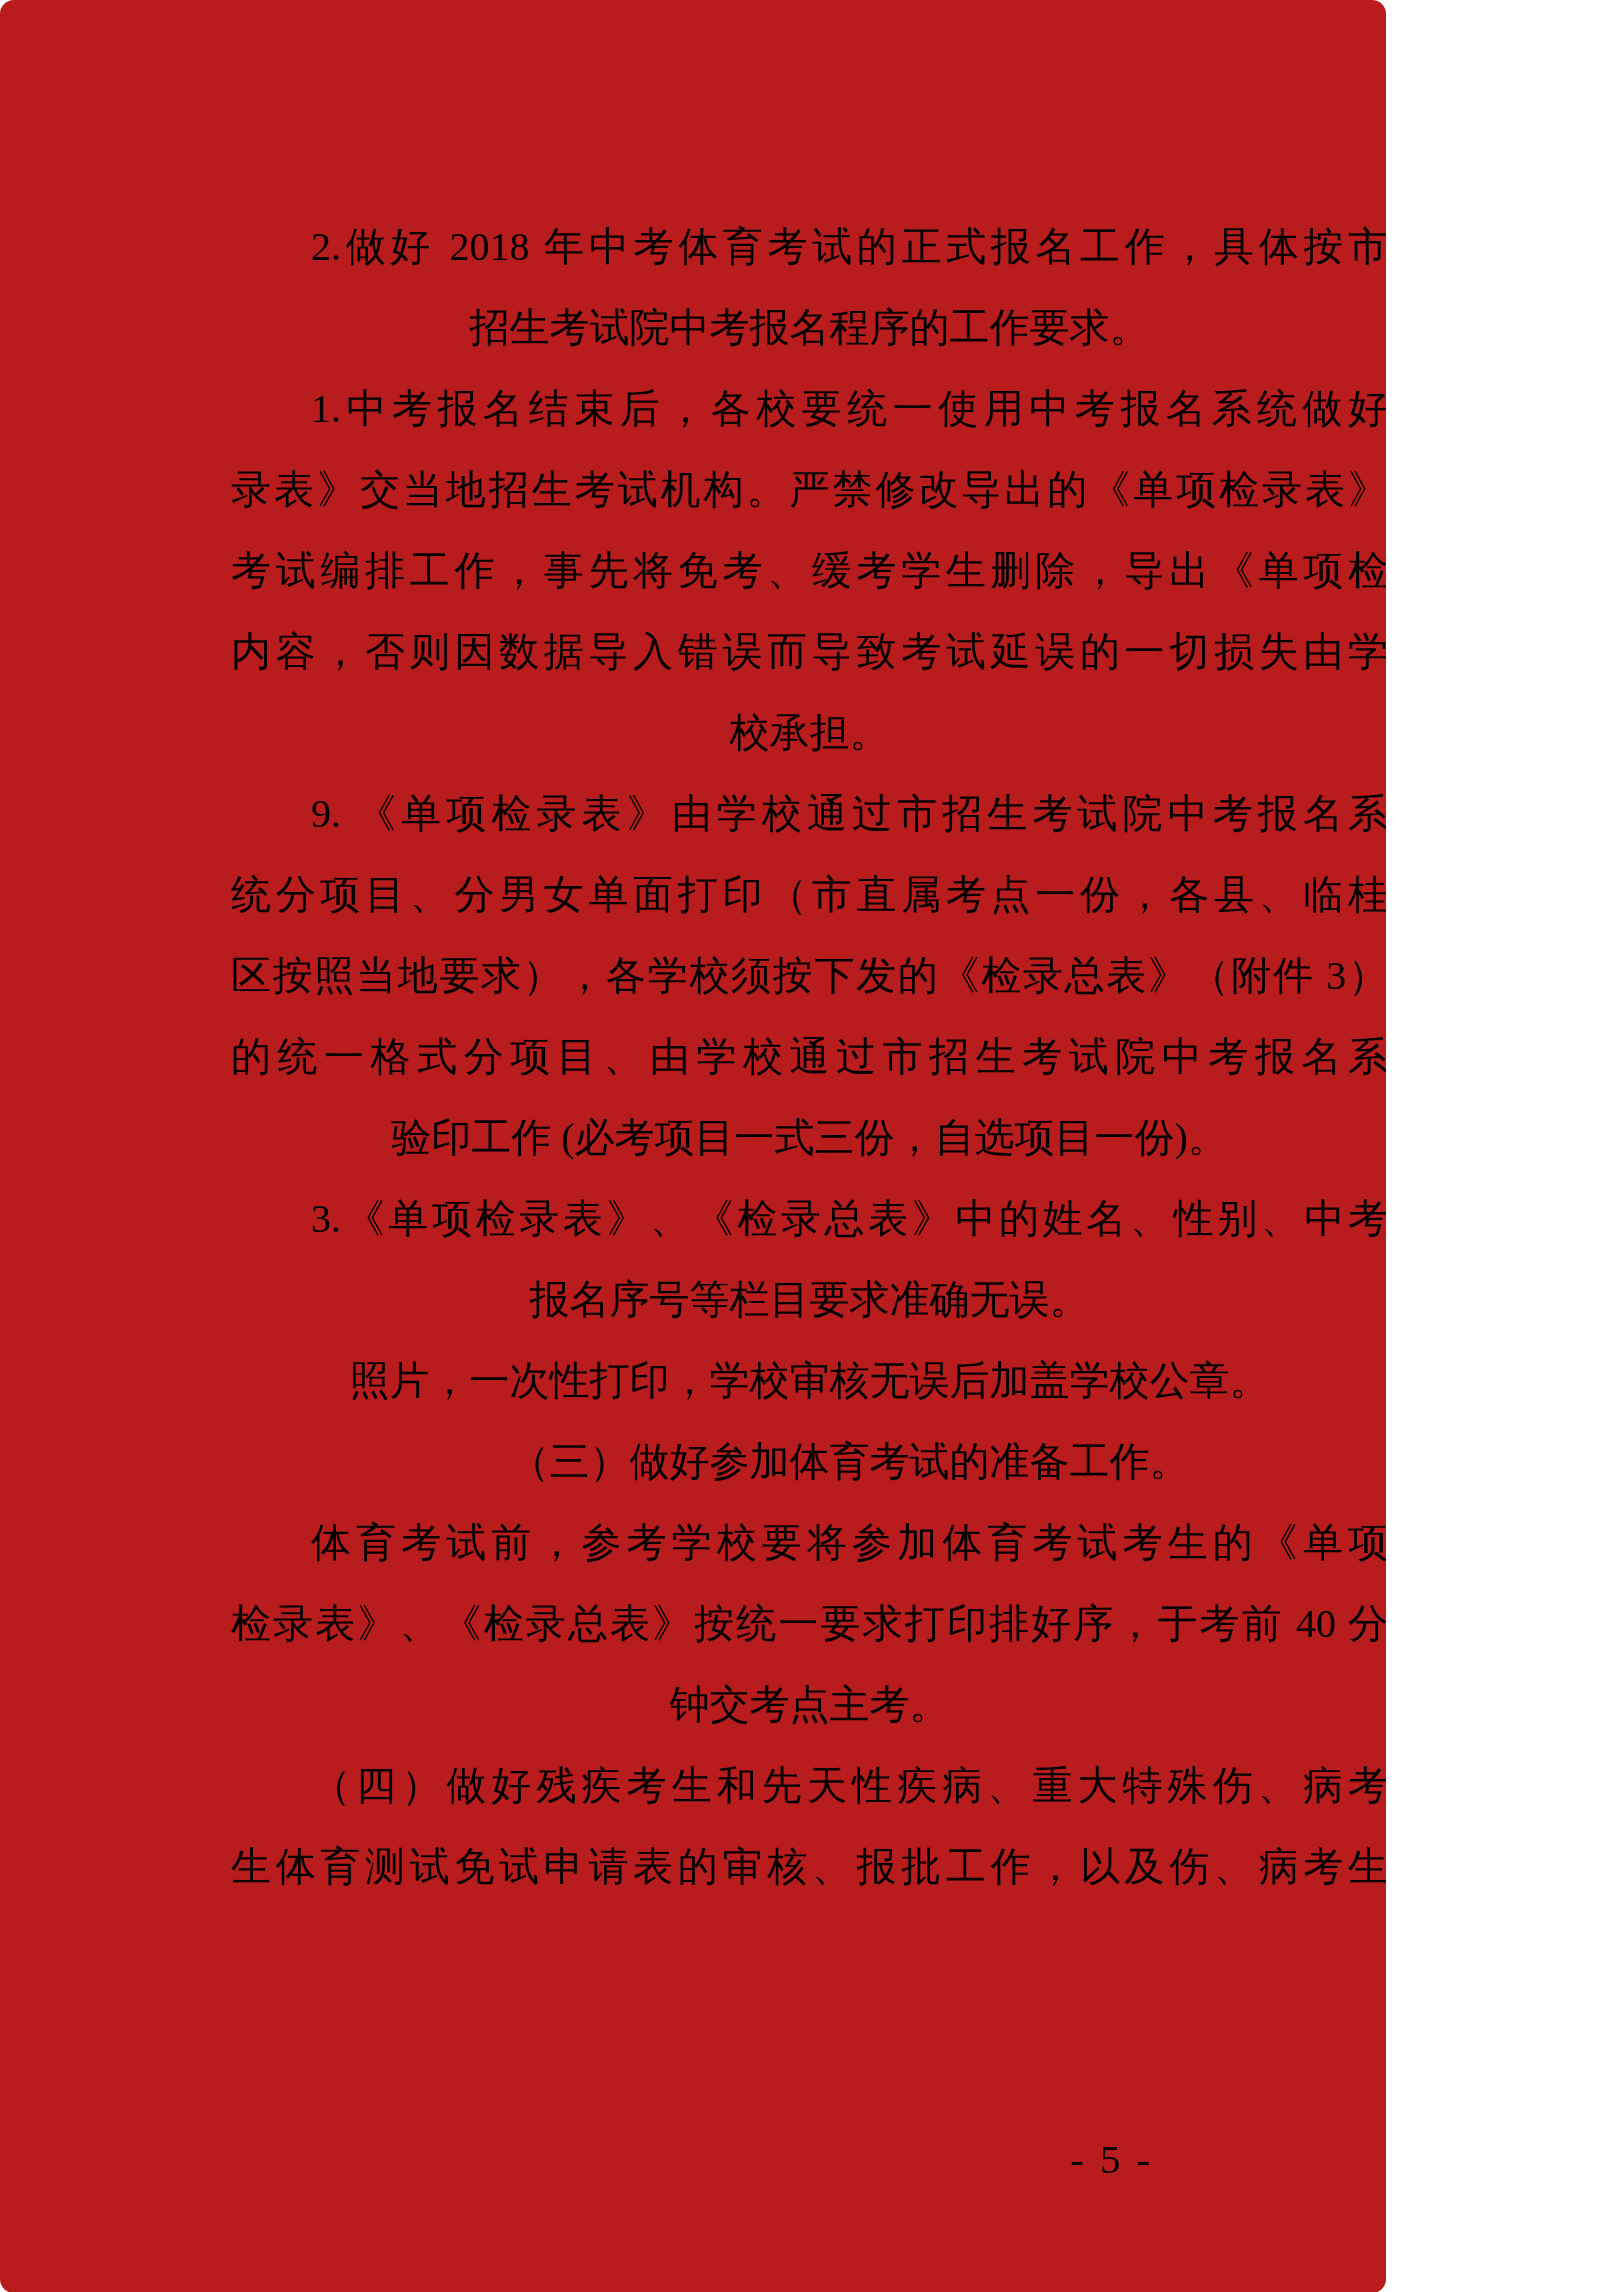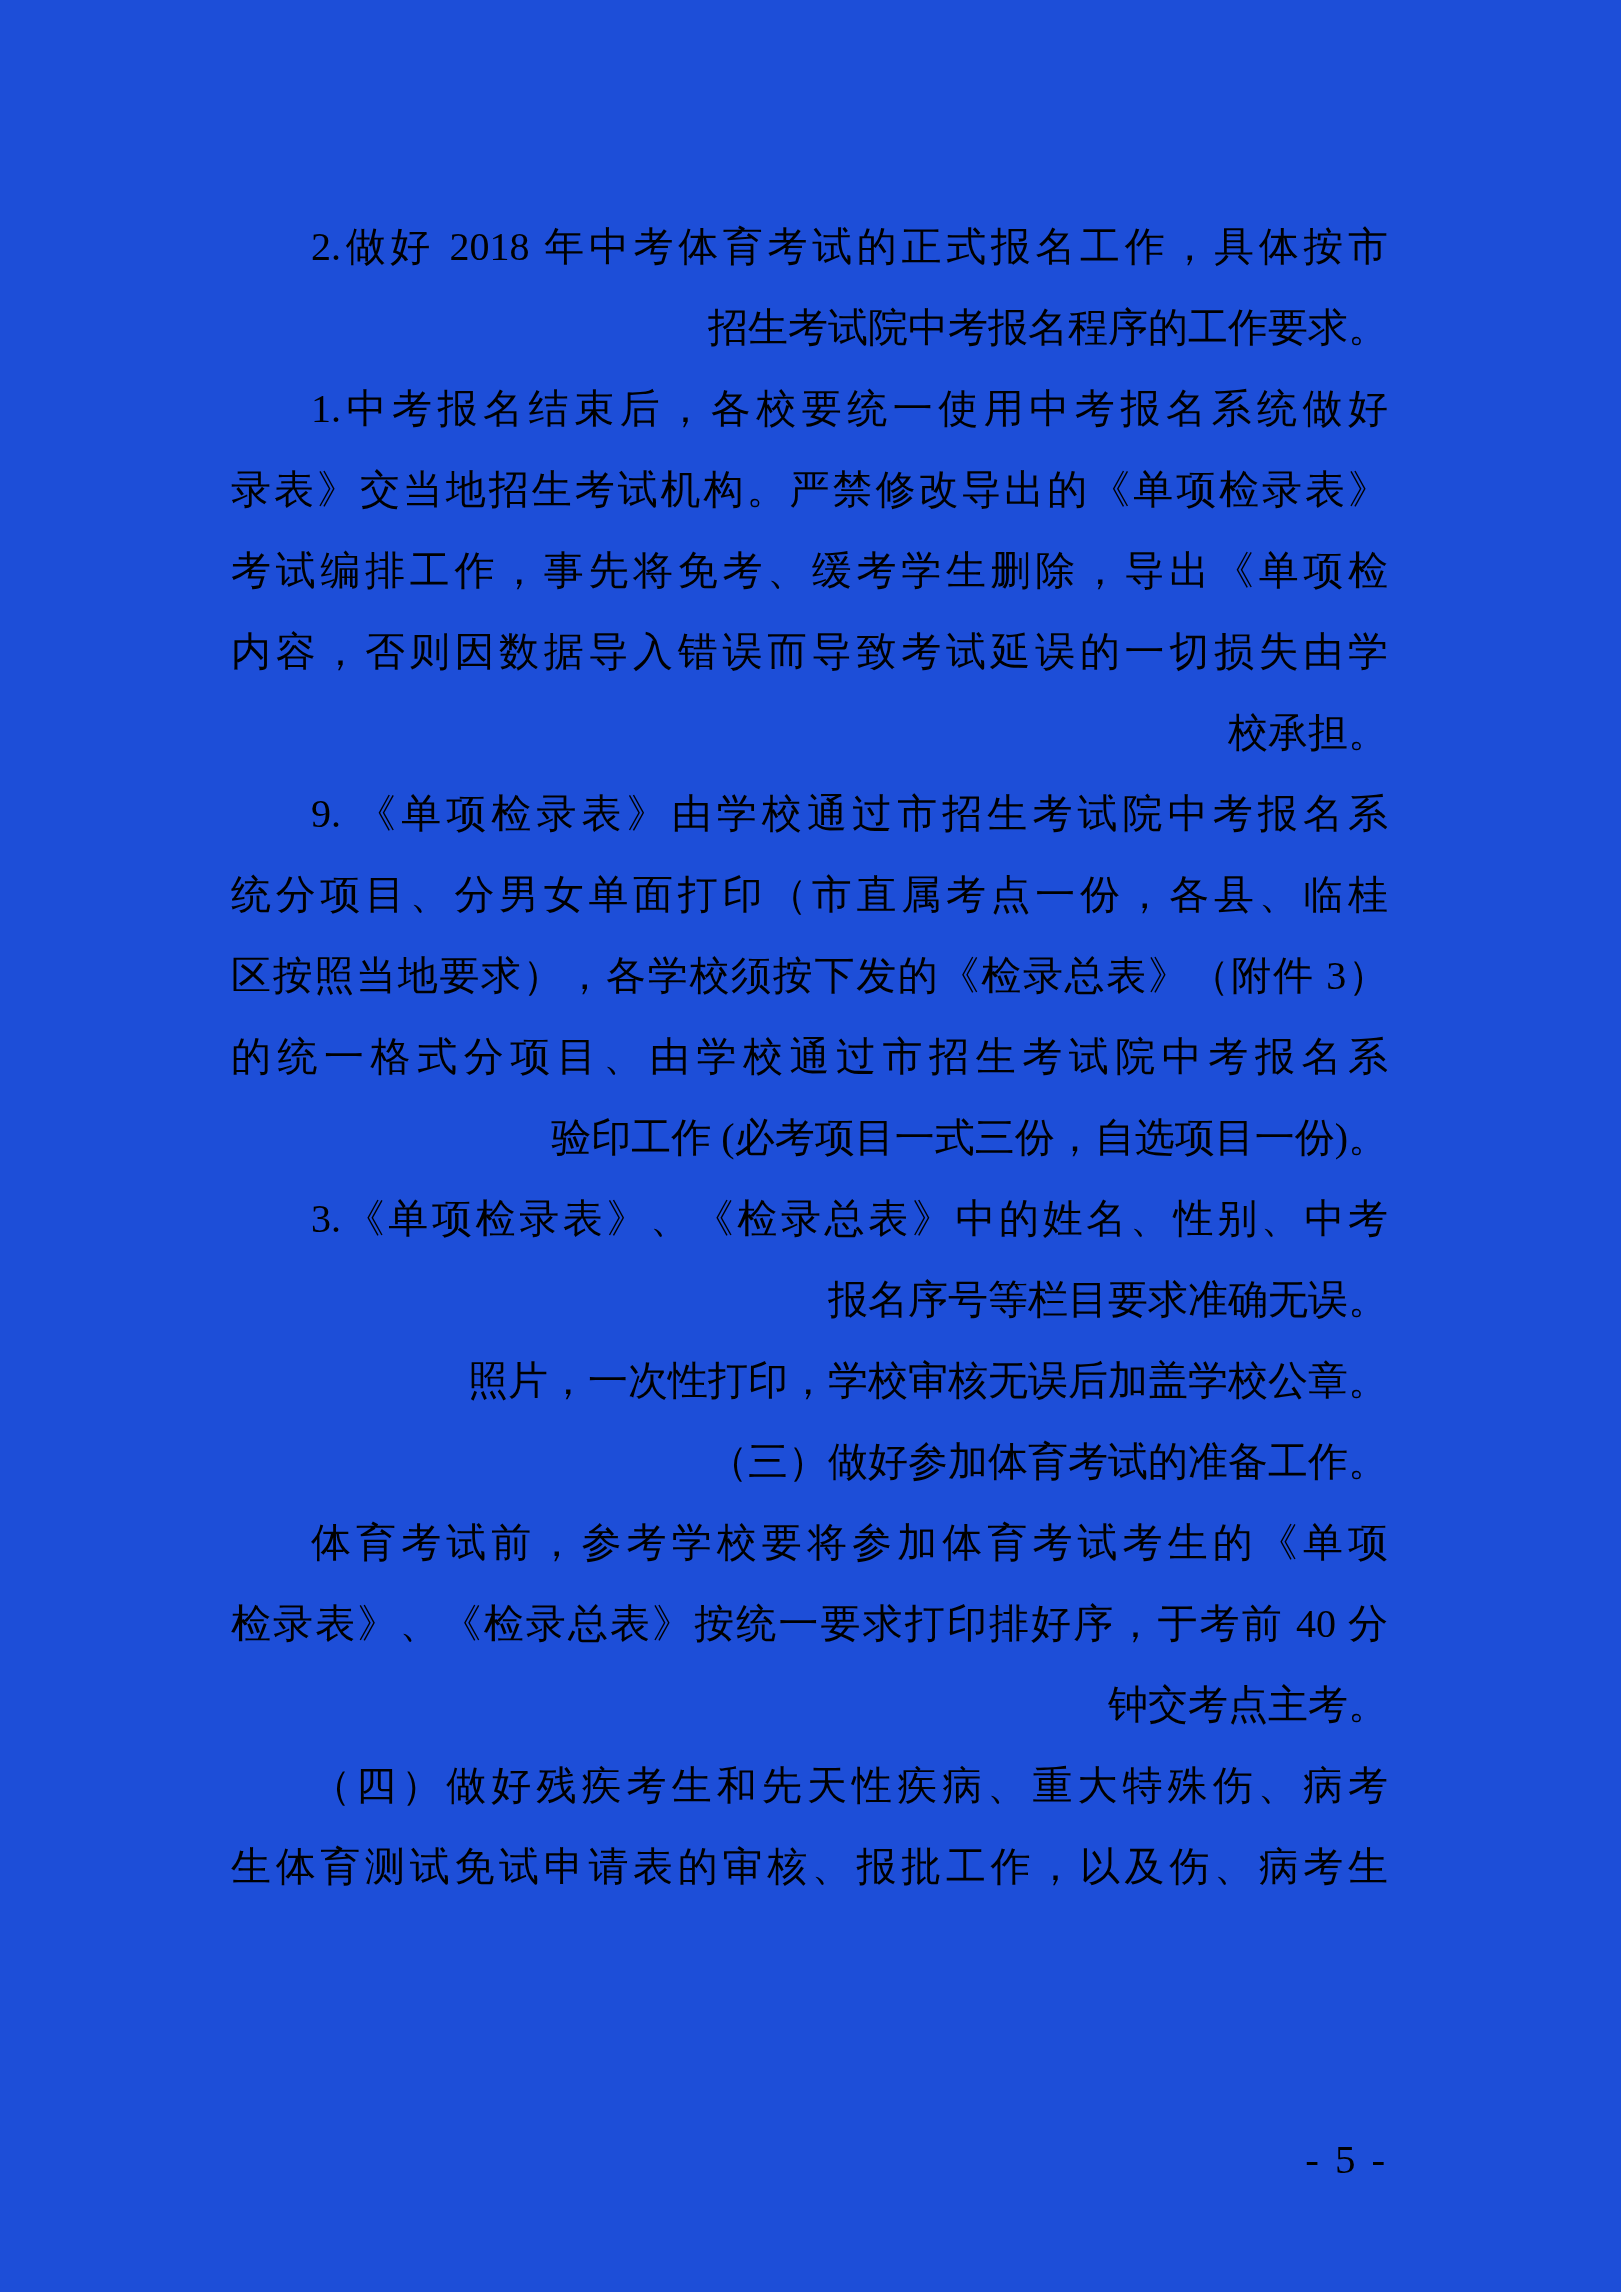--- a/index.html
+++ b/index.html
@@ -8,36 +8,37 @@
     background: #ffffff;
   }
   body {
     width: 1621px;
     height: 2293px;
     font-family: "Liberation Serif", "DejaVu Serif", serif;
     color: #000000;
   }
   .page {
     position: relative;
-    width: 1621px;
+    width: 1386px;
     height: 2293px;
-    background: #1d4ed8;
+    background: #b91c1c;
     overflow: hidden;
+    border-radius: 14px;
   }
   .content {
     position: absolute;
     left: 231px;
     top: 206px;
     width: 1157px;
   }
   .line {
     font-size: 40px;
     line-height: 81px;
     height: 81px;
-    text-align: right;
+    text-align: center;
     white-space: nowrap;
     overflow: visible;
   }
   .line.justify {
     white-space: normal;
     text-align: justify;
     text-align-last: justify;
     text-justify: inter-character;
   }
   .line.indent {

